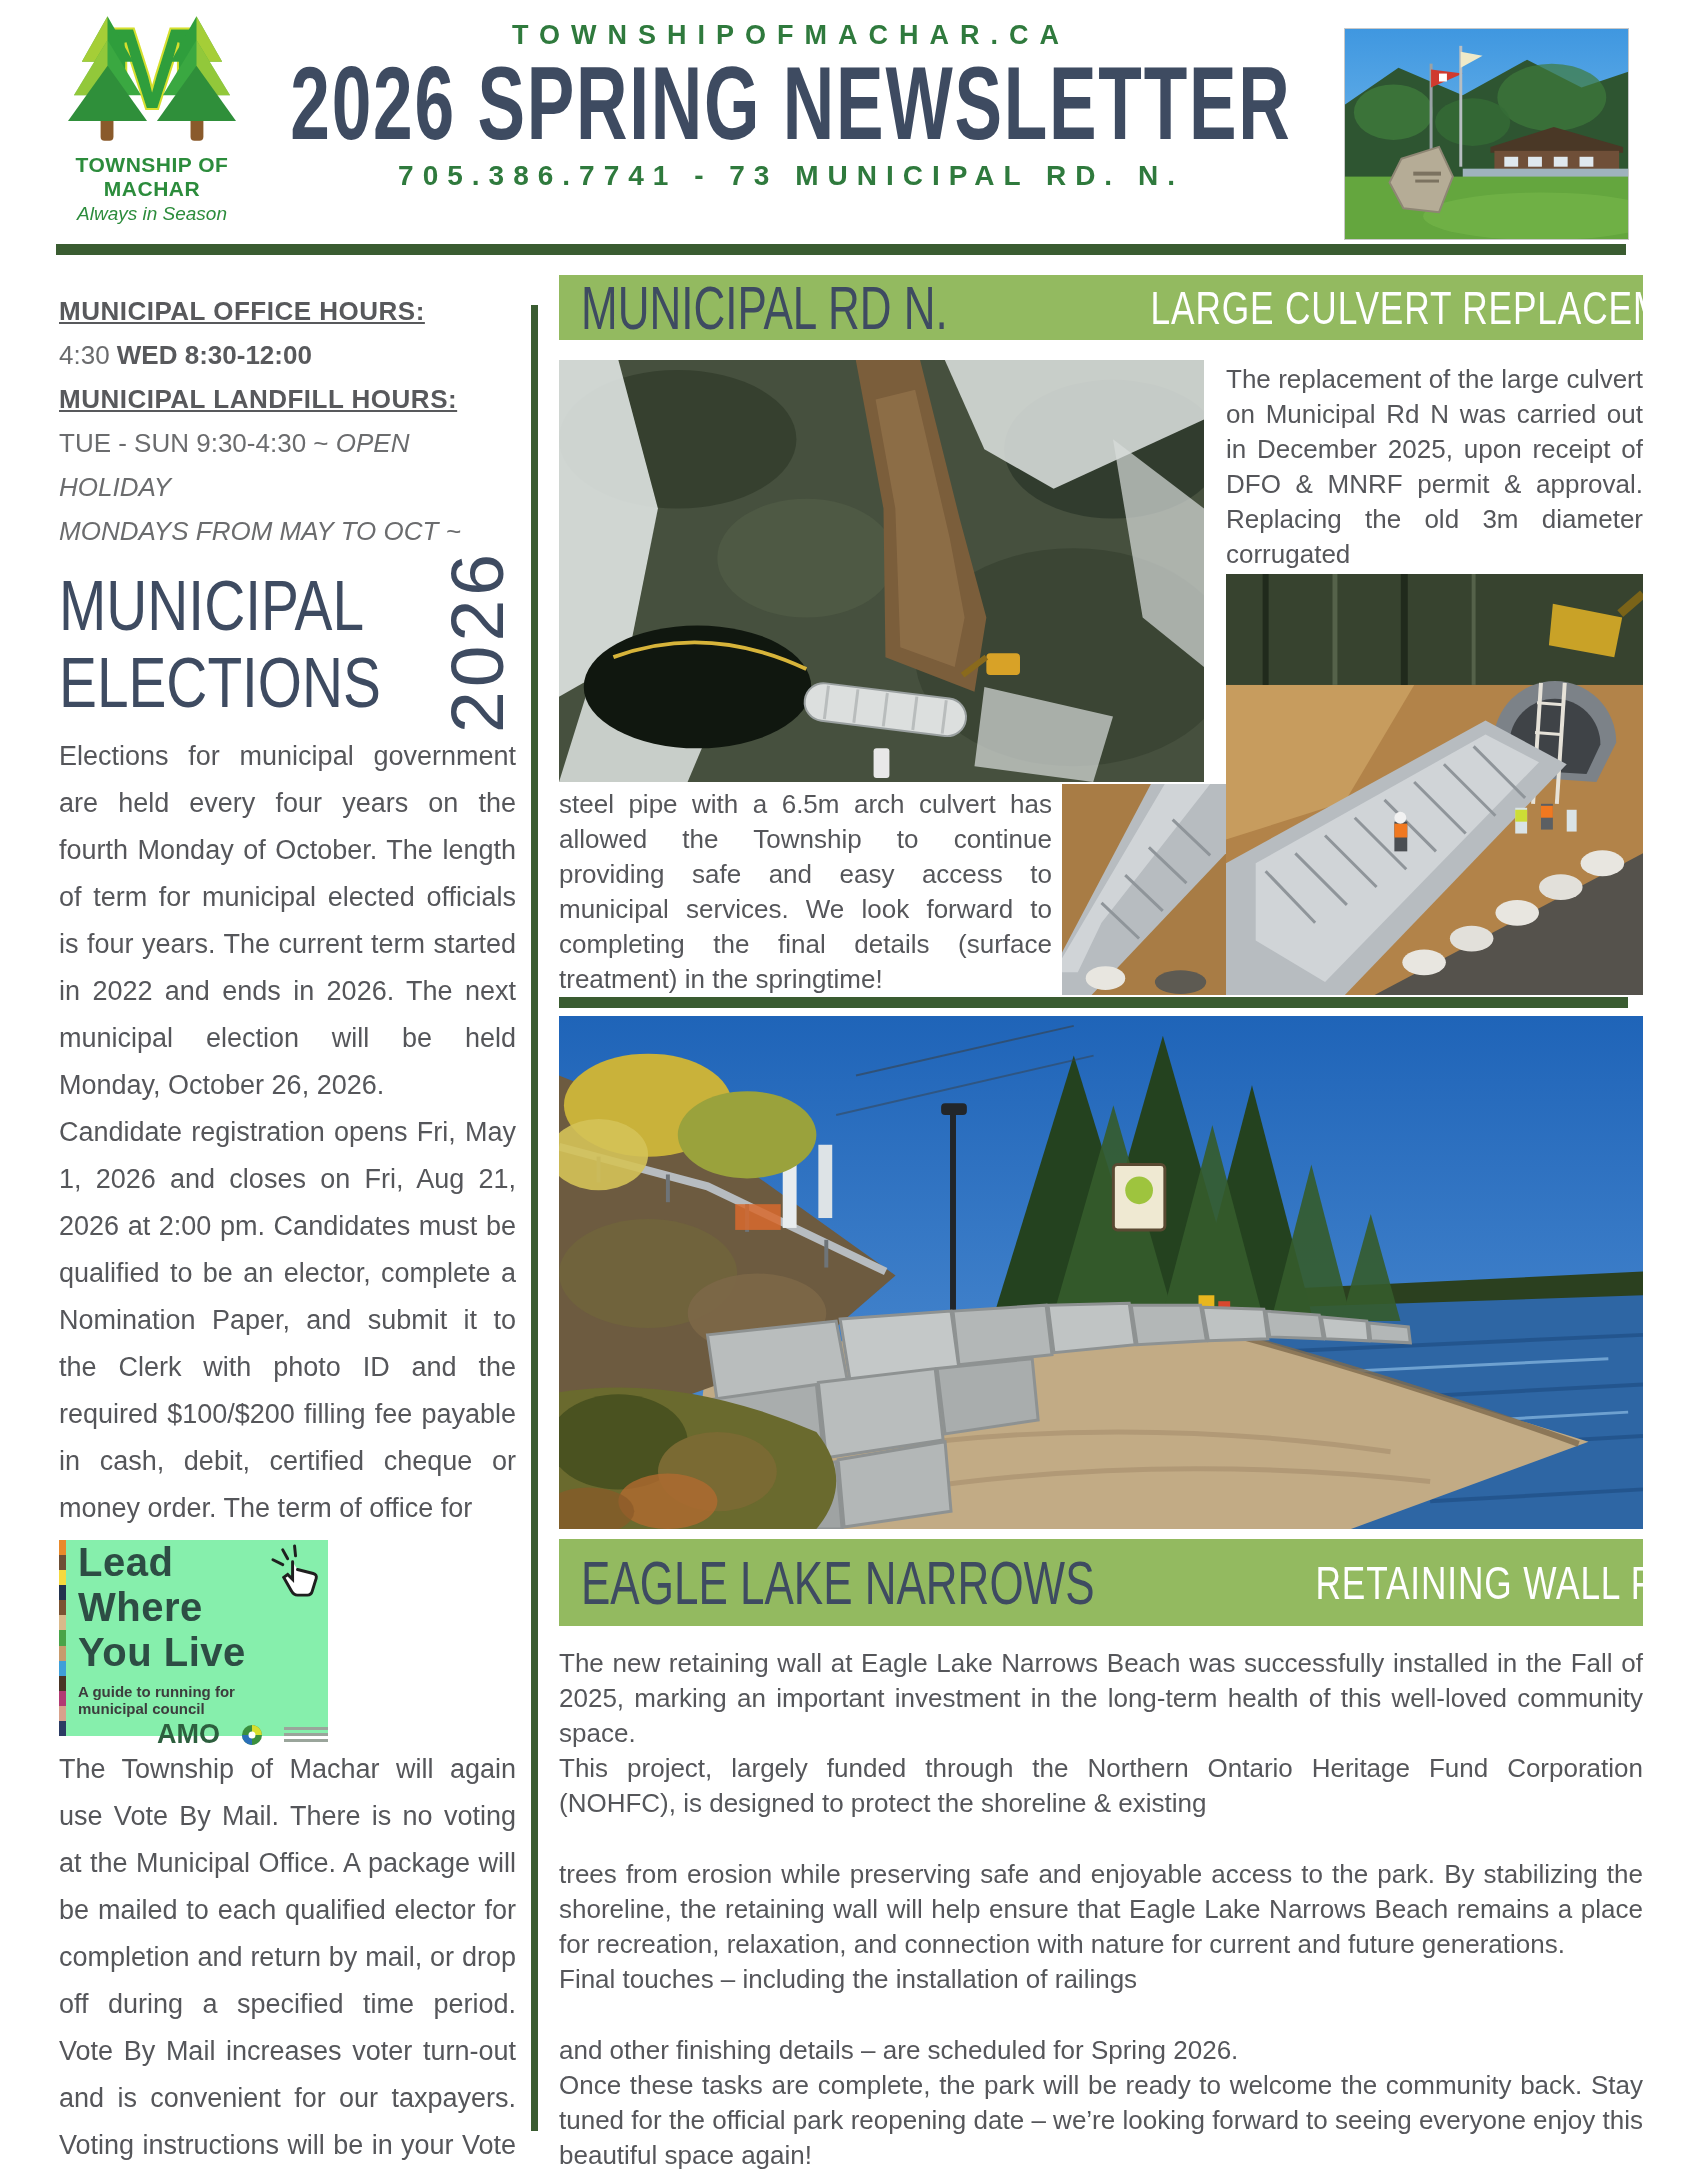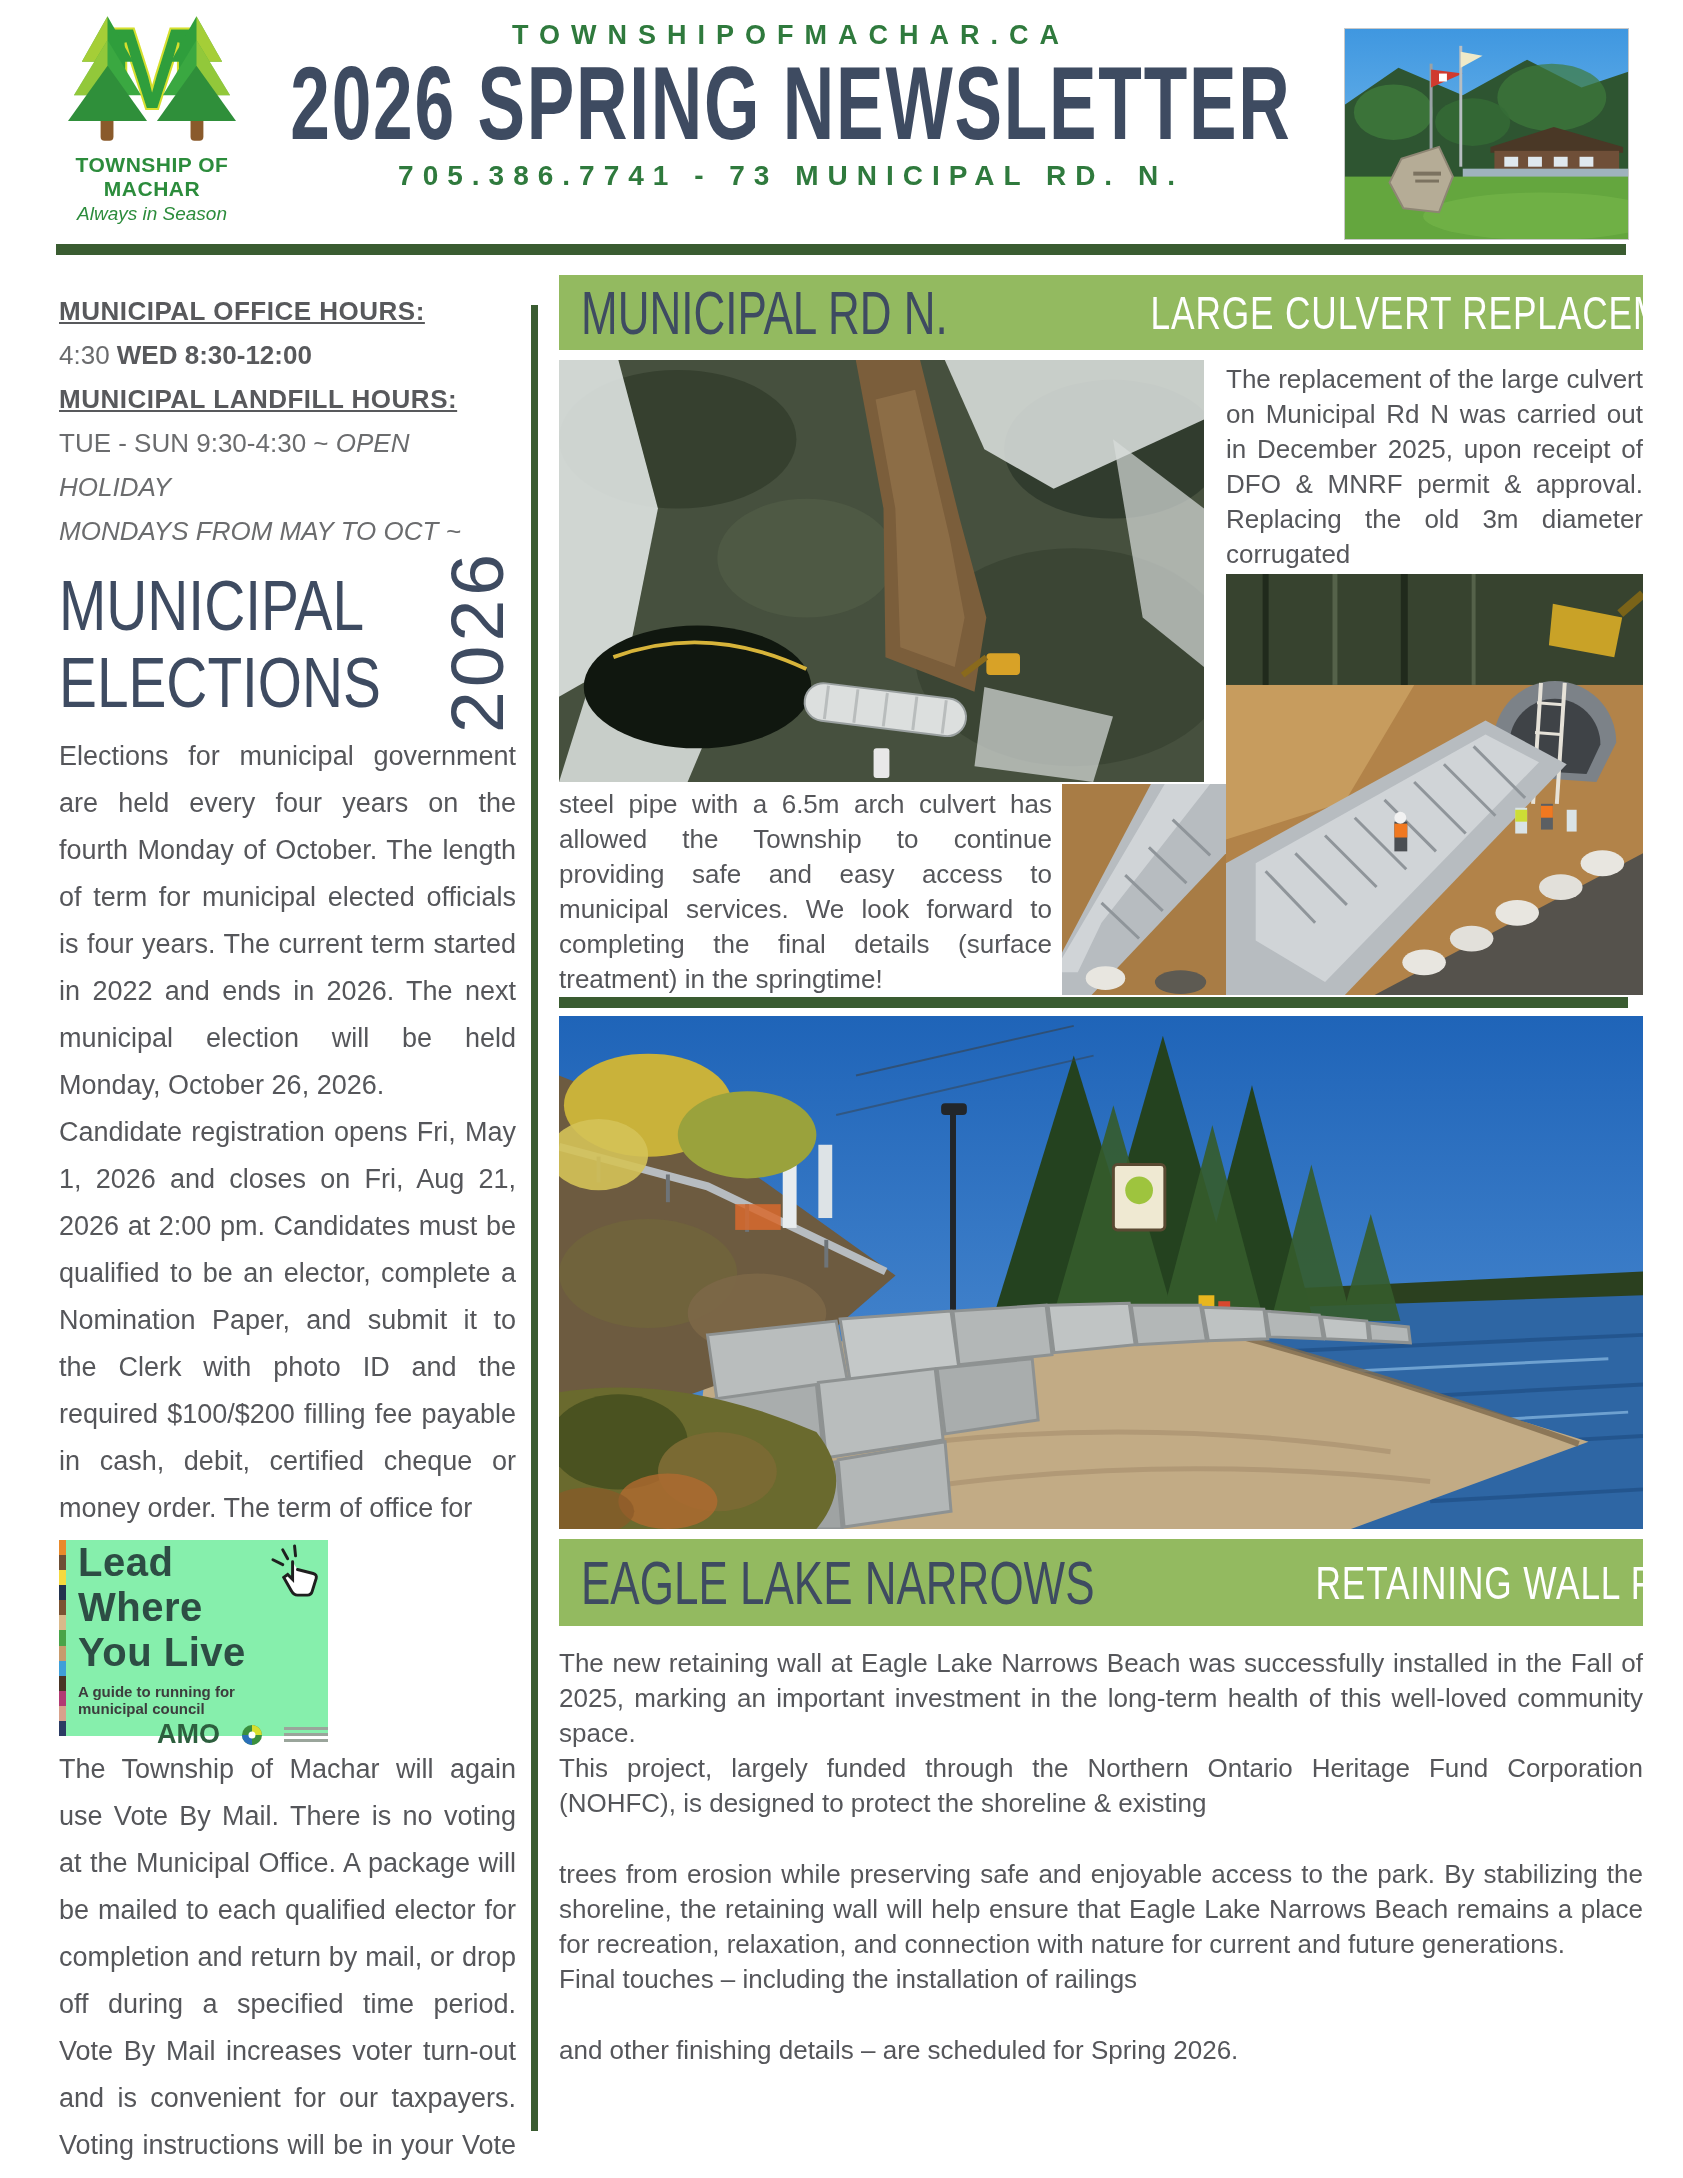--- a/index.html
+++ b/index.html
@@ -41,21 +41,21 @@
   .click-icon { position:absolute; right:2px; top:4px; }
   .lead-sub { font-size:15px; font-weight:bold; color:#3d3d3d; line-height:17px; margin-top:8px; width:168px; }
   .amo-row { display:flex; align-items:center; gap:20px; margin-top:2px; margin-left:79px; }
   .amo-text { font-size:27px; font-weight:800; color:#2d5f3e; letter-spacing:0px; }
   .amo-tiny { display:flex; flex-direction:column; gap:3px; }
   .amo-tiny i { display:block; width:44px; height:3px; background:#9aa59b; }
   .council-note { flex:1; font-size:28px; line-height:55px; text-align:right; color:#55565a; padding-top:14px; padding-left:6px; }
 
   
   .culvert { position:absolute; left:559px; top:275px; width:1084px; height:722px; }
-  .banner { height:75px; background:#93ba60; display:flex; align-items:center; justify-content:space-between; padding:0 22px; }
+  .banner { height:65px; background:#93ba60; display:flex; align-items:center; justify-content:space-between; padding:0 22px; }
   .banner-title { font-size:55px; color:#3e4b61; transform:scale(.8,1.12); transform-origin:left center; white-space:nowrap; }
   .banner-sub   { font-size:42px; color:#ffffff; transform:scale(.84,1.12); transform-origin:right center; white-space:nowrap; letter-spacing:1px; }
   .aerial { position:absolute; left:0; top:85px; width:645px; height:422px; }
   .aerial svg, .culv-photo svg, .culv-photo-ext svg, .eagle-photo svg { display:block; width:100%; height:100%; }
   .culv-text-r { position:absolute; left:667px; top:87px; width:417px; font-size:26px; line-height:35px; text-align:justify; color:#55565a; }
   .culv-photo { position:absolute; left:667px; top:299px; width:417px; height:421px; }
   .culv-photo-ext { position:absolute; left:503px; top:509px; width:164px; height:211px; }
   .culv-text-l { position:absolute; left:0; top:512px; width:493px; font-size:26px; line-height:35px; text-align:justify; color:#55565a; }
 
   
@@ -412,18 +412,19 @@
       <div>
         <p>The new retaining wall at Eagle Lake Narrows Beach was successfully installed in the Fall of 2025, marking an important investment in the long-term health of this well-loved community space.</p>
         <p>This project, largely funded through the Northern Ontario Heritage Fund Corporation (NOHFC), is designed to protect the shoreline &amp; existing</p>
       </div>
       <div>
         <p>trees from erosion while preserving safe and enjoyable access to the park. By stabilizing the shoreline, the retaining wall will help ensure that Eagle Lake Narrows Beach remains a place for recreation, relaxation, and connection with nature for current and future generations.</p>
         <p>Final touches – including the installation of railings</p>
       </div>
       <div>
         <p>and other finishing details – are scheduled for Spring 2026.</p>
+        <p>Once these tasks are complete, the park will be ready to welcome the community back. Stay tuned for the official park reopening date – we’re looking forward to seeing everyone enjoy this beautiful space again!</p>
       </div>
     </div>
   </div>
 
 </div>
 
 
 </body></html>

